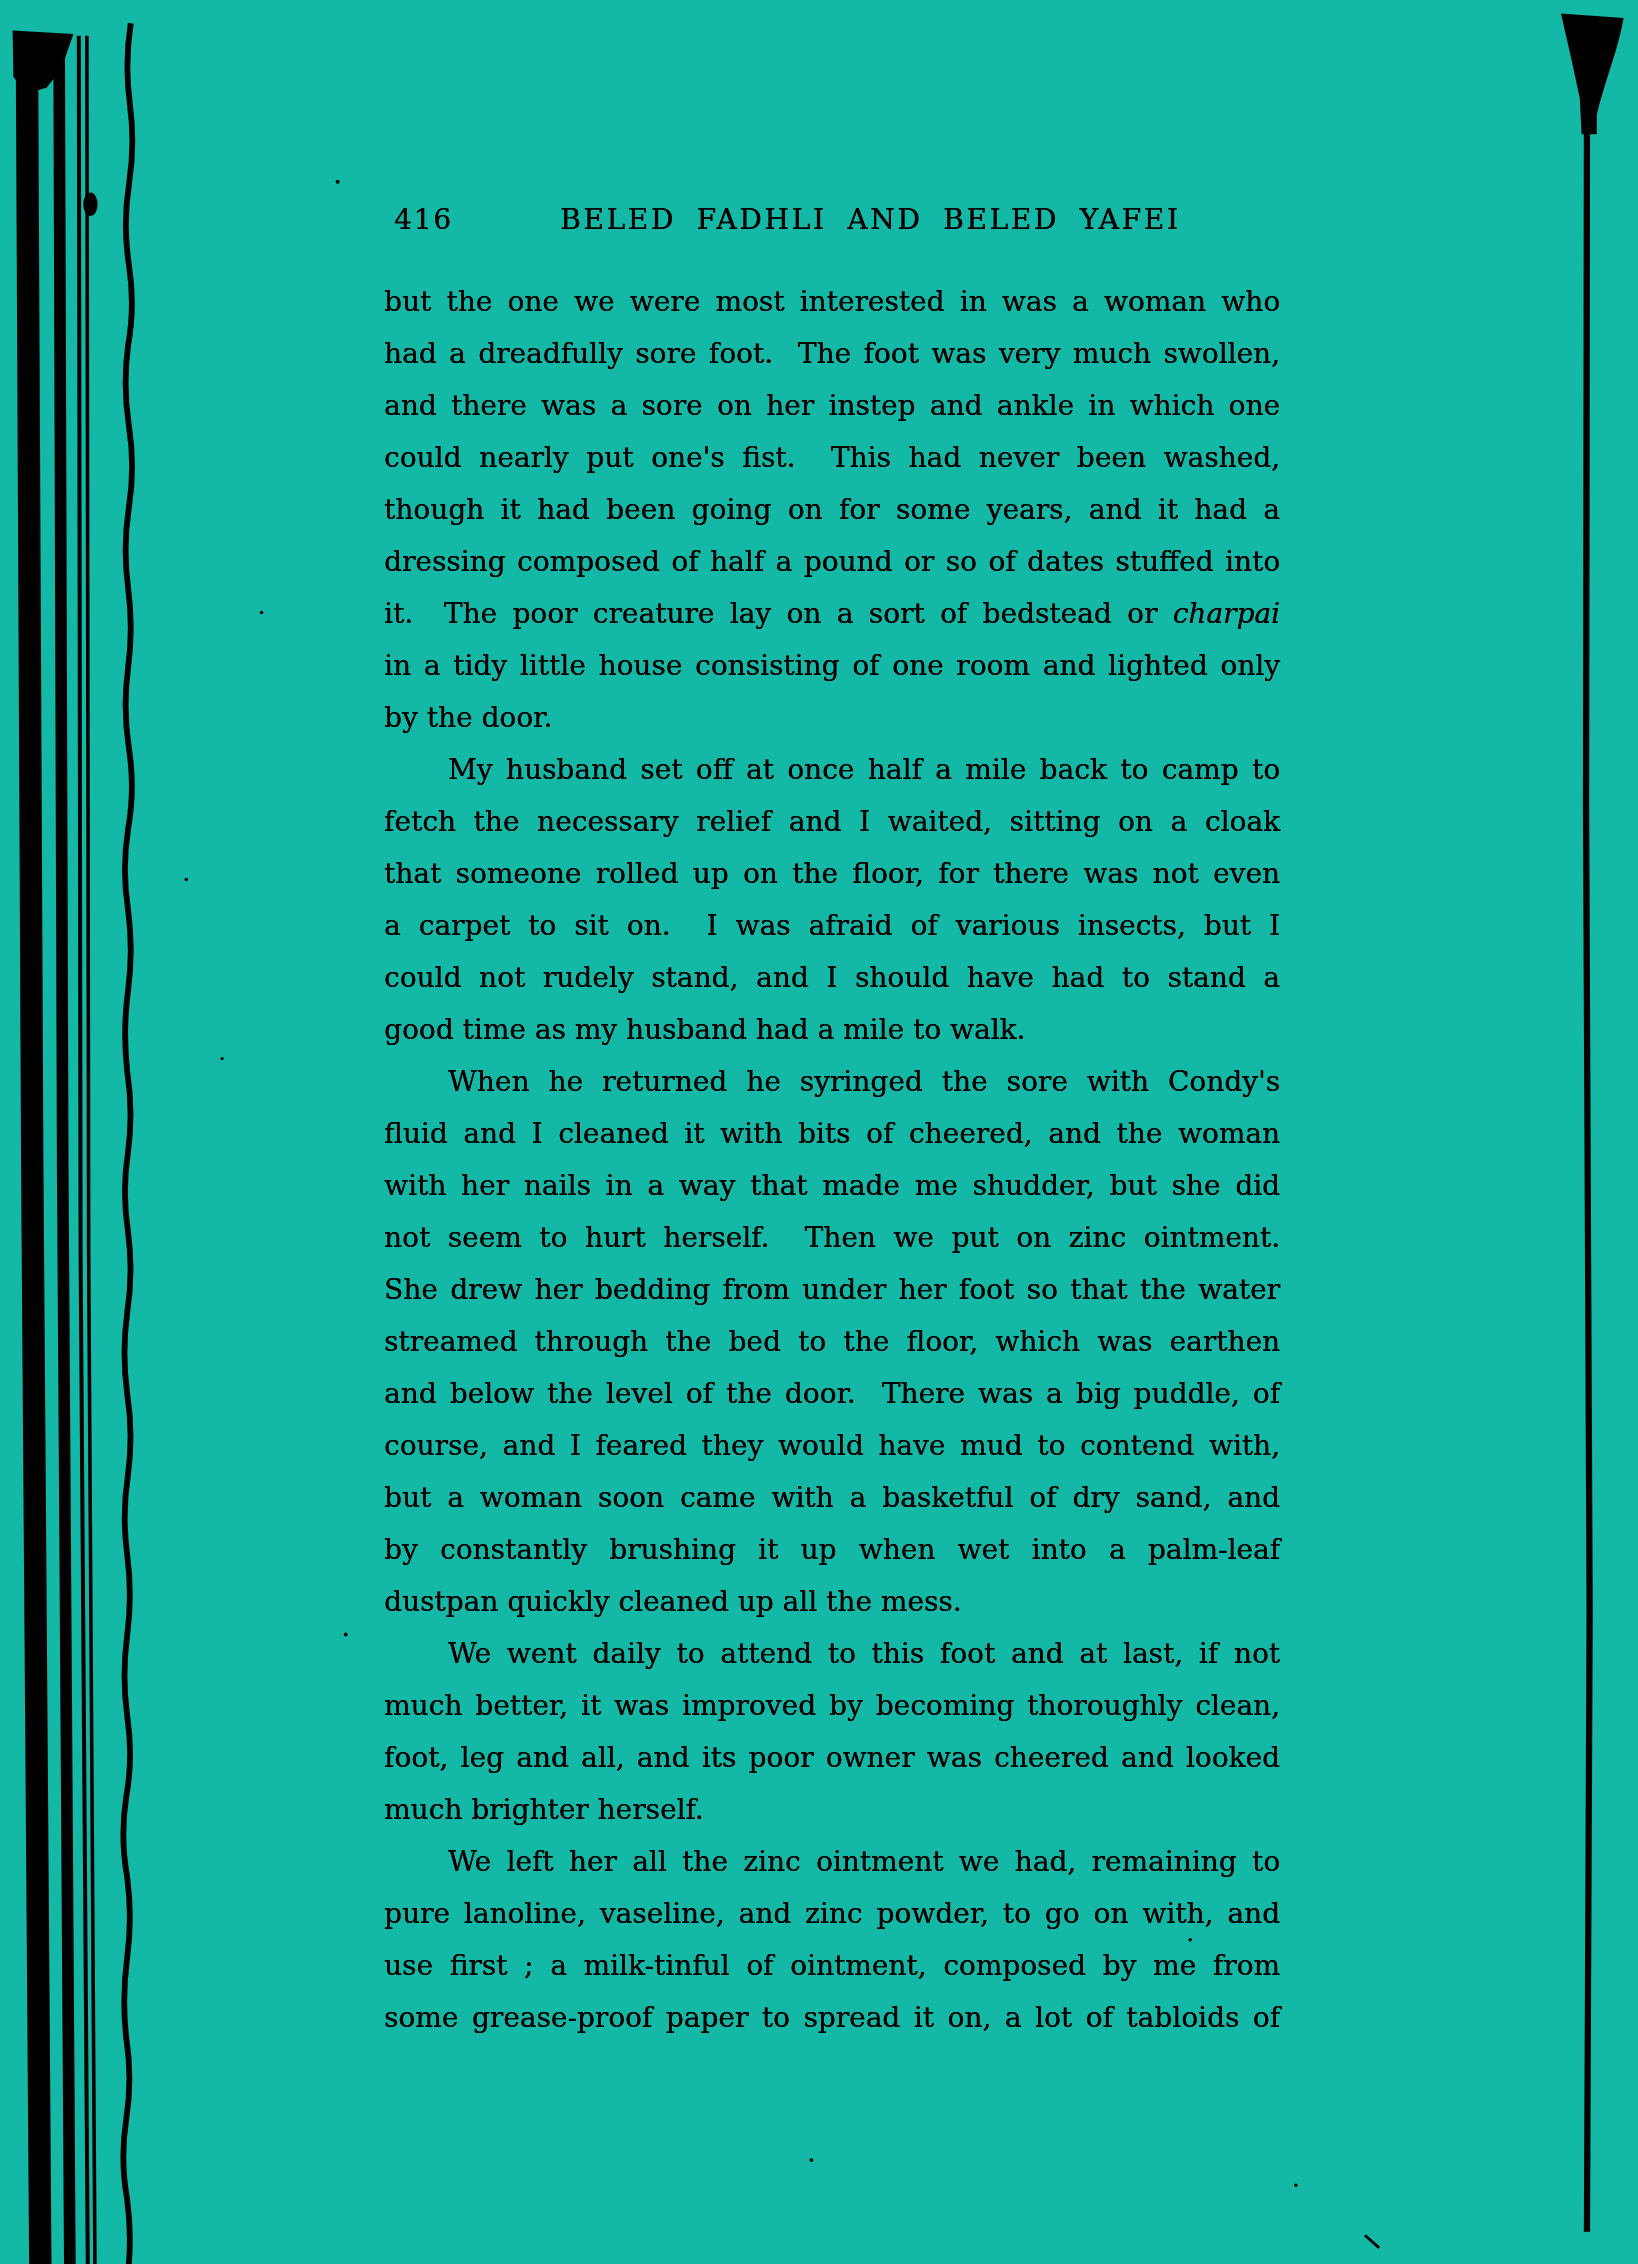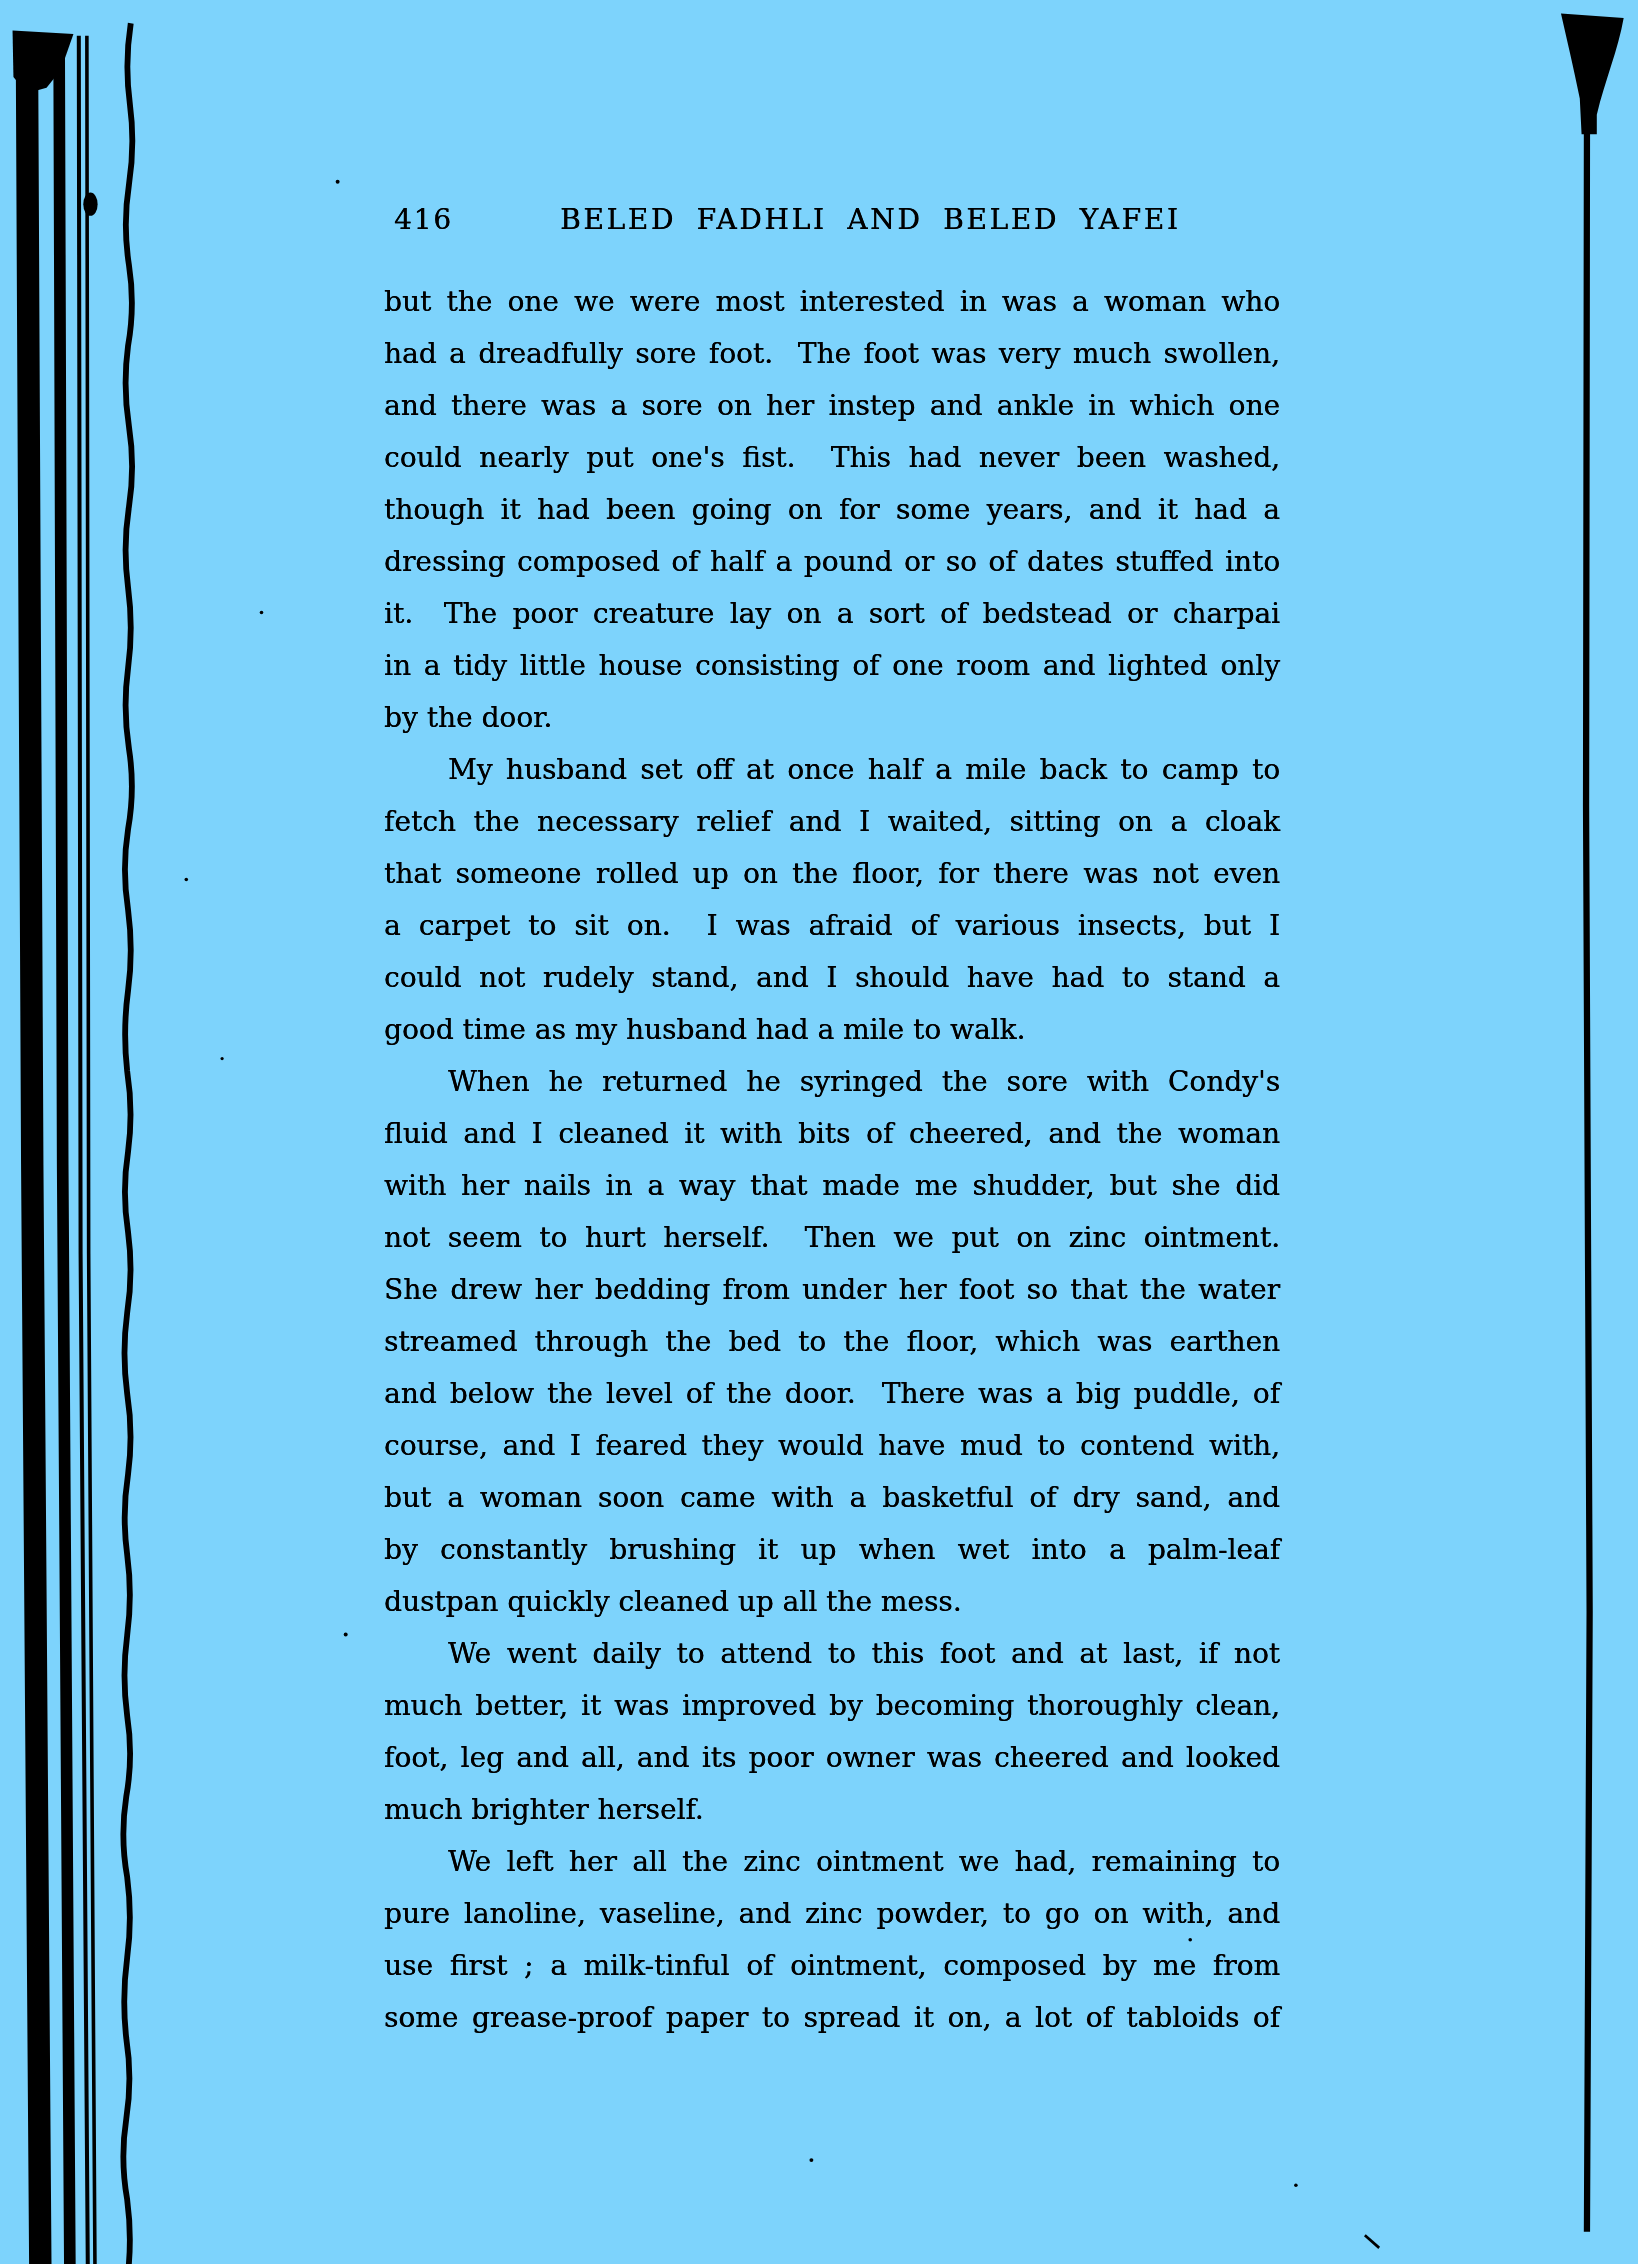--- a/index.html
+++ b/index.html
@@ -1,19 +1,19 @@
 <!DOCTYPE html>
 <html style="font-size:14.3px"><head>
 <meta charset="utf-8">
 <style>
   html,body{margin:0;padding:0;background:#e8e8e8;}
   .page{
     position:relative;
     width:1638px;height:2264px;
-    background:#7dd3fc;
+    background:#14b8a6;
     overflow:hidden;
     font-family:"DejaVu Serif", serif;
     color:#000;
   }
   .scan-overlay{position:absolute;left:0;top:0;width:1638px;height:2264px;pointer-events:none;}
   .page-header{
     position:absolute;left:394px;top:199px;width:896px;height:41px;
     font-size:28px;line-height:41px;
   }
   .page-number{position:absolute;left:0;top:0;letter-spacing:1.8px;text-shadow:0.3px 0 0 #000;}
@@ -24,21 +24,21 @@
     text-shadow:0.3px 0 0 #000;
   }
   .tline{
     height:52px;line-height:52px;
     text-align:justify;text-align-last:justify;
     text-justify:inter-word;
     overflow:visible;white-space:normal;
   }
   .tline.last{text-align-last:left;}
   .tline.indent{text-indent:64px;}
-  .ital{}
+  .ital{font-style:italic;}
 </style>
 </head>
 <body>
 
 <div class="page">
 
   <svg class="scan-overlay" viewBox="0 0 1829 2528" xmlns="http://www.w3.org/2000/svg">
 
     <path d="M14,34 L82,38 L68,78 L52,98 L30,104 L15,86 Z" fill="#000"></path>
 

